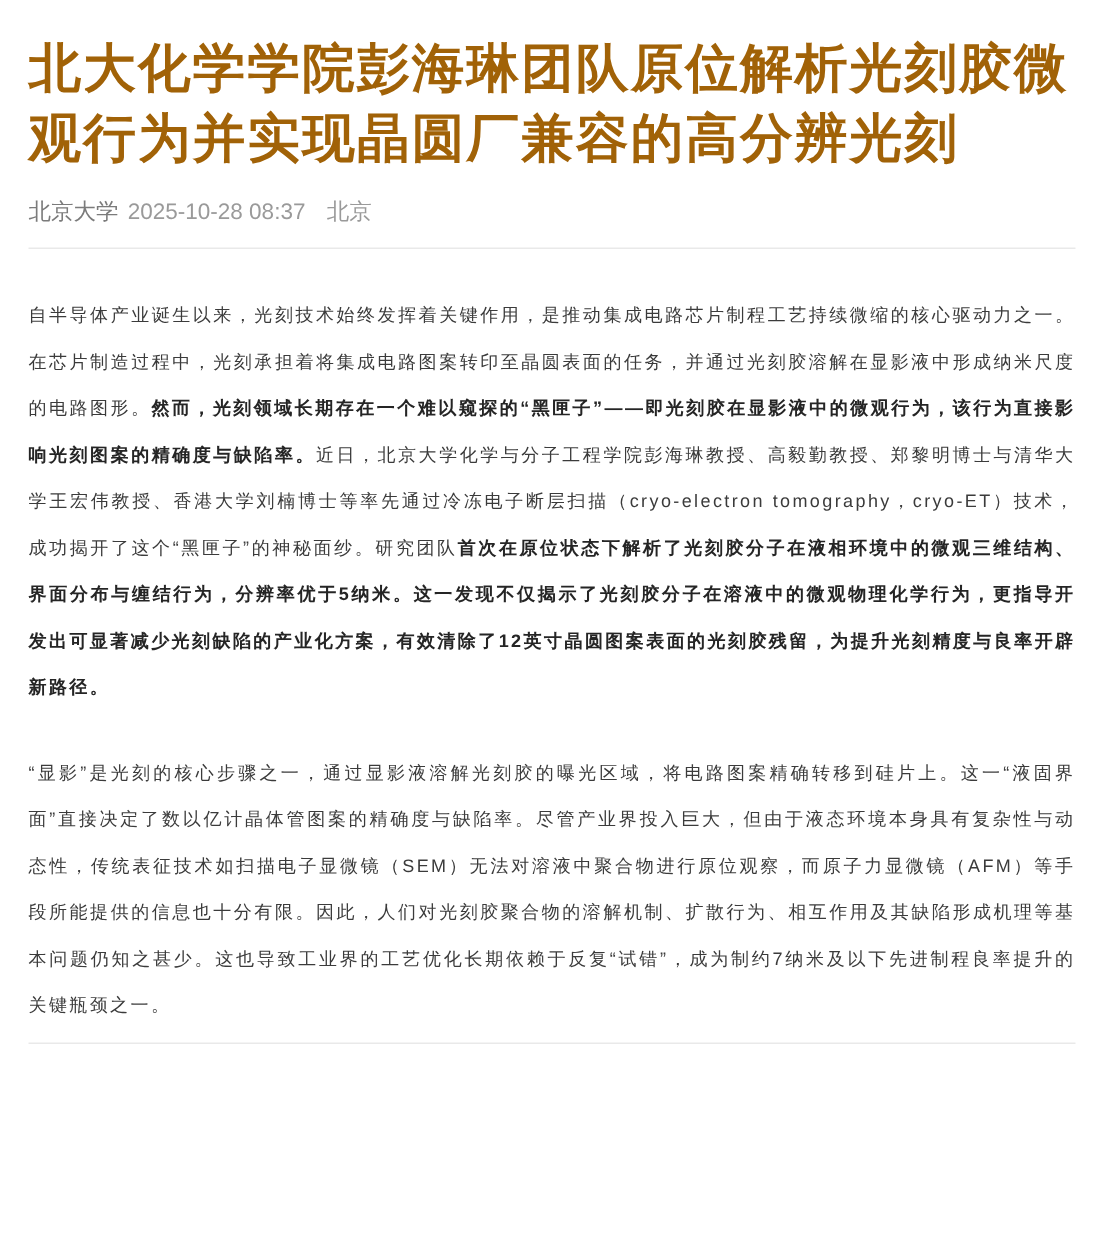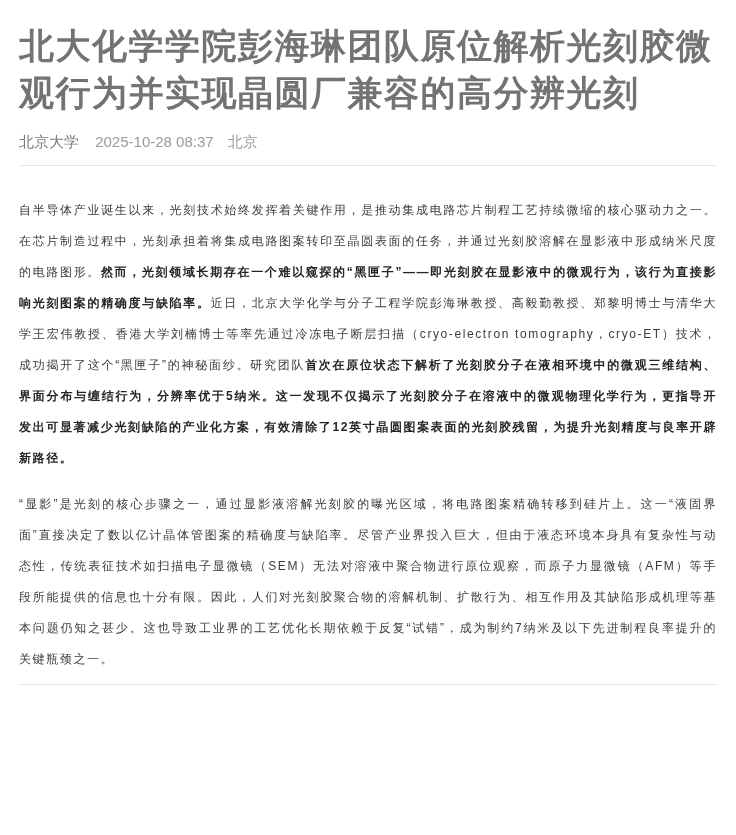--- a/index.html
+++ b/index.html
@@ -15,52 +15,52 @@
     overflow: hidden;
     background: #ffffff;
     padding: 22px 19px 0 19px;
   }
   .article-title {
     margin: 0 0 15px 0;
     font-size: 35px;
     line-height: 47px;
     letter-spacing: 1.5px;
     font-weight: 700;
-    color: #737373;
+    color: #a16207;
   }
   .meta-row {
     font-size: 15px;
     line-height: 21px;
     color: #9a9a9a;
     margin: 0 0 13px 0;
     white-space: nowrap;
   }
   .meta-account {
     color: #7b7b7b;
-    margin-right: 12px;
+    margin-right: 2px;
     cursor: pointer;
   }
   .meta-time {
     margin-right: 10px;
   }
   .divider {
     border-top: 1px solid #e9e9e9;
     height: 0;
   }
   .article-body p {
     margin: 0;
     font-size: 12px;
     line-height: 31px;
     letter-spacing: 1.6px;
     color: #3b3b3b;
     text-align: justify;
     text-justify: inter-ideograph;
   }
   .article-body p:first-child { margin-top: 29px; }
-  .article-body p + p { margin-top: 15px; }
+  .article-body p + p { margin-top: 26px; }
   .article-body .seg-bold {
     font-weight: 700;
     color: #252525;
   }
   .bottom-divider {
     margin-top: 9px;
   }
 </style>
 </head>
 <body>

